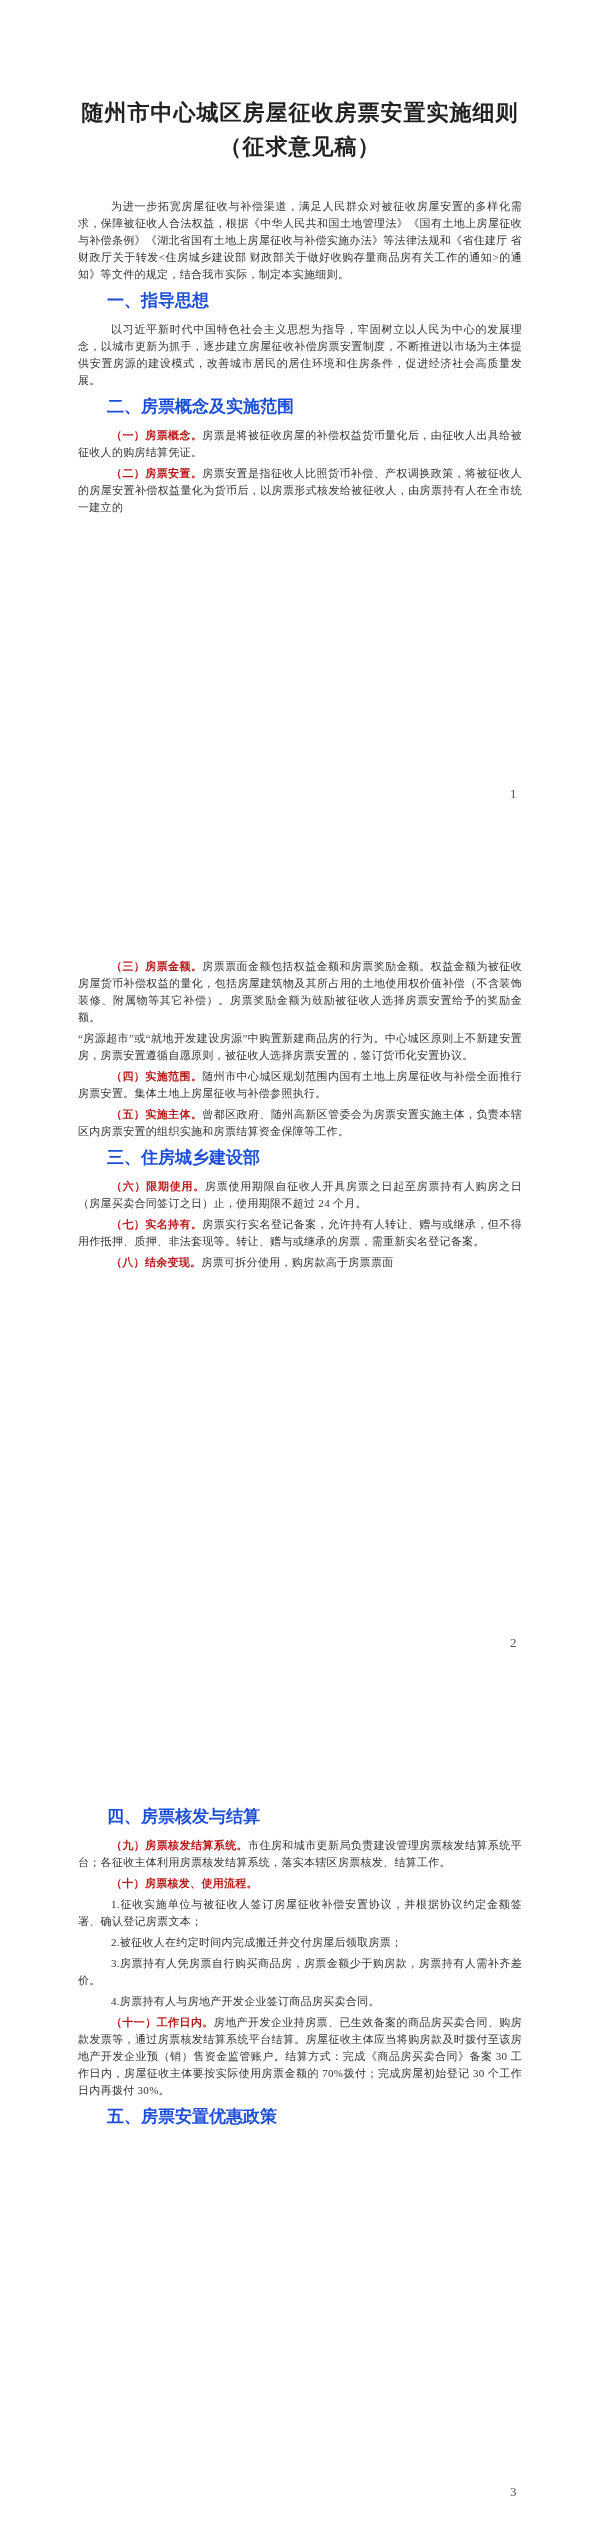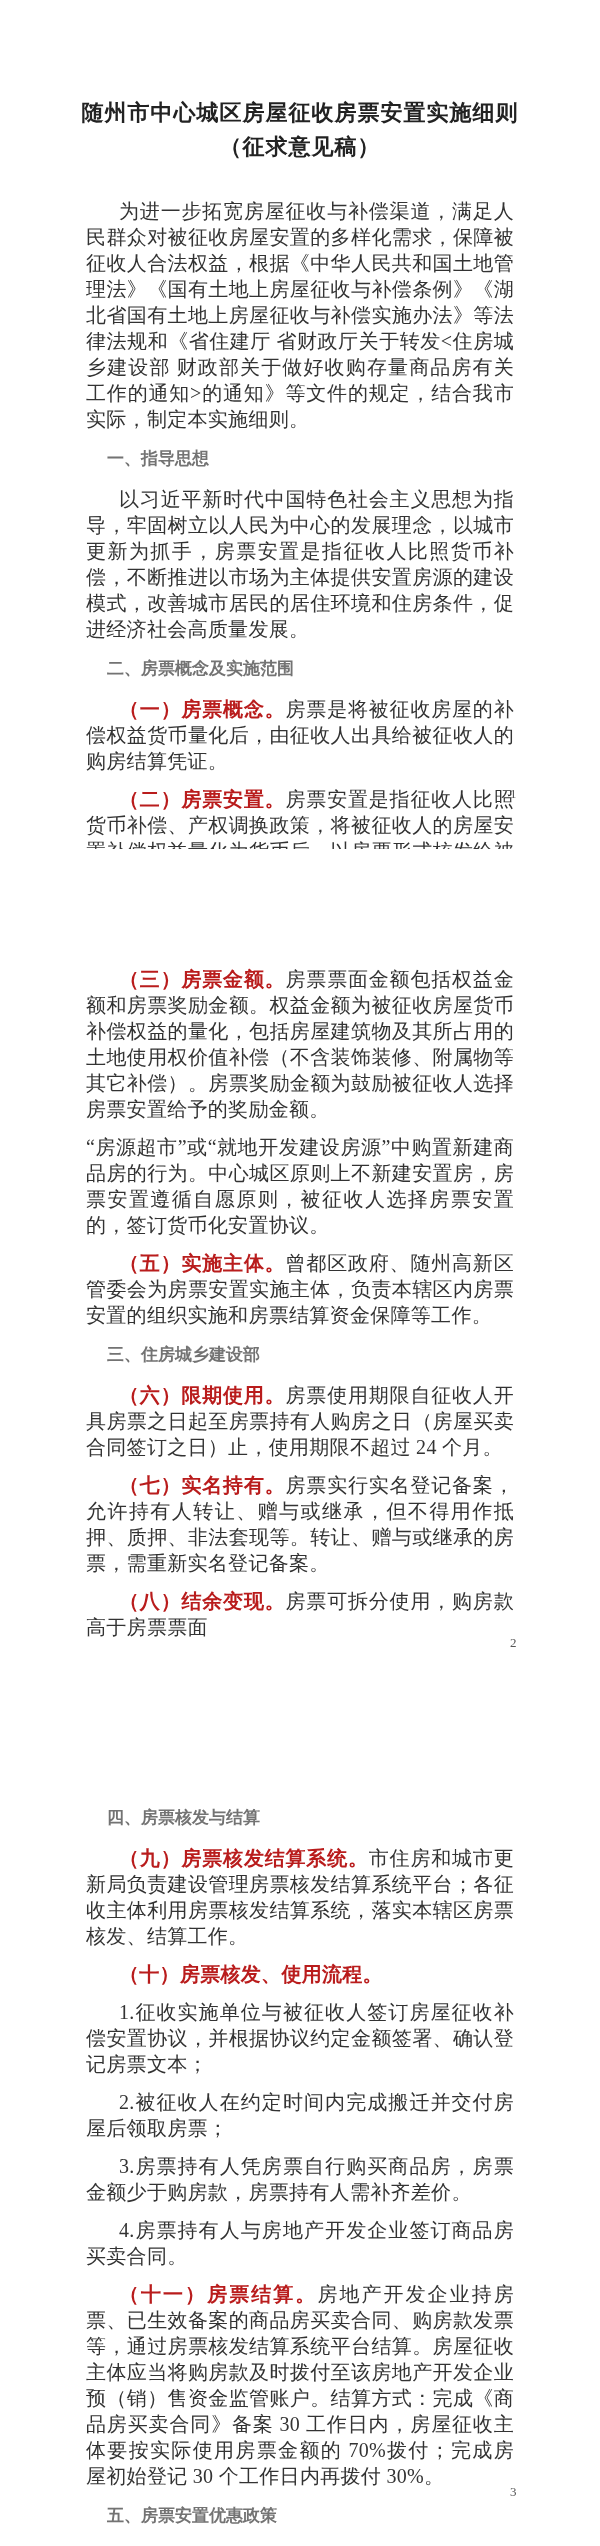--- a/index.html
+++ b/index.html
@@ -32,28 +32,28 @@
     font-weight: bold;
     text-align: center;
     color: #222222;
     letter-spacing: 1px;
     margin: 0 0 34px 0;
   }
   .heading {
     font-size: 17px;
     line-height: 30px;
     font-weight: bold;
-    font-family: Liberation Sans, sans-serif;
-    color: #737373;
+    font-family: Liberation Mono, monospace;
+    color: #1d4ed8;
     text-indent: 33px;
   }
   p.para {
-    margin: 12px;
-    font-size: 20px;
-    line-height: 26px;
+    margin: 4px;
+    font-size: 11px;
+    line-height: 17px;
     text-align: justify;
     letter-spacing: 0.3px;
     word-break: break-all;
   }
   p.para.indent { text-indent: 33px; }
   .lead {
     font-weight: bold;
     font-family: "Liberation Sans", "DejaVu Sans", sans-serif;
     color: #b91c1c;
   }
@@ -71,41 +71,42 @@
 <body>
 
 <div class="doc" id="doc">
     <div class="page page-1">
       <div class="doc-title">
         <div class="doc-title-line">随州市中心城区房屋征收房票安置实施细则</div>
         <div class="doc-title-line">（征求意见稿）</div>
       </div>
       <p class="para indent">为进一步拓宽房屋征收与补偿渠道，满足人民群众对被征收房屋安置的多样化需求，保障被征收人合法权益，根据《中华人民共和国土地管理法》《国有土地上房屋征收与补偿条例》《湖北省国有土地上房屋征收与补偿实施办法》等法律法规和《省住建厅 省财政厅关于转发&lt;住房城乡建设部 财政部关于做好收购存量商品房有关工作的通知&gt;的通知》等文件的规定，结合我市实际，制定本实施细则。</p>
       <div class="heading">一、指导思想</div>
-      <p class="para indent">以习近平新时代中国特色社会主义思想为指导，牢固树立以人民为中心的发展理念，以城市更新为抓手，房票安置是指征收人比照货币补偿，不断推进以市场为主体提供安置房源的建设模式，改善城市居民的居住环境和住房条件，促进经济社会高质量发展。</p>
+      <p class="para indent">以习近平新时代中国特色社会主义思想为指导，牢固树立以人民为中心的发展理念，以城市更新为抓手，逐步建立房屋征收补偿房票安置制度，不断推进以市场为主体提供安置房源的建设模式，改善城市居民的居住环境和住房条件，促进经济社会高质量发展。</p>
       <div class="heading">二、房票概念及实施范围</div>
       <p class="para indent"><span class="lead">（一）房票概念。</span>房票是将被征收房屋的补偿权益货币量化后，由征收人出具给被征收人的购房结算凭证。</p>
       <p class="para indent"><span class="lead">（二）房票安置。</span>房票安置是指征收人比照货币补偿、产权调换政策，将被征收人的房屋安置补偿权益量化为货币后，以房票形式核发给被征收人，由房票持有人在全市统一建立的</p>
       <span class="pagenum">1</span>
     </div>
     <div class="page page-2">
       <p class="para indent"><span class="lead">（三）房票金额。</span>房票票面金额包括权益金额和房票奖励金额。权益金额为被征收房屋货币补偿权益的量化，包括房屋建筑物及其所占用的土地使用权价值补偿（不含装饰装修、附属物等其它补偿）。房票奖励金额为鼓励被征收人选择房票安置给予的奖励金额。</p>
       <p class="para">“房源超市”或“就地开发建设房源”中购置新建商品房的行为。中心城区原则上不新建安置房，房票安置遵循自愿原则，被征收人选择房票安置的，签订货币化安置协议。</p>
+      <p class="para indent"><span class="lead">（四）实施范围。</span>随州市中心城区规划范围内国有土地上房屋征收与补偿全面推行房票安置。集体土地上房屋征收与补偿参照执行。</p>
       <p class="para indent"><span class="lead">（五）实施主体。</span>曾都区政府、随州高新区管委会为房票安置实施主体，负责本辖区内房票安置的组织实施和房票结算资金保障等工作。</p>
       <div class="heading">三、住房城乡建设部</div>
       <p class="para indent"><span class="lead">（六）限期使用。</span>房票使用期限自征收人开具房票之日起至房票持有人购房之日（房屋买卖合同签订之日）止，使用期限不超过 24 个月。</p>
       <p class="para indent"><span class="lead">（七）实名持有。</span>房票实行实名登记备案，允许持有人转让、赠与或继承，但不得用作抵押、质押、非法套现等。转让、赠与或继承的房票，需重新实名登记备案。</p>
       <p class="para indent"><span class="lead">（八）结余变现。</span>房票可拆分使用，购房款高于房票票面</p>
       <span class="pagenum">2</span>
     </div>
     <div class="page page-3">
       <div class="heading">四、房票核发与结算</div>
       <p class="para indent"><span class="lead">（九）房票核发结算系统。</span>市住房和城市更新局负责建设管理房票核发结算系统平台；各征收主体利用房票核发结算系统，落实本辖区房票核发、结算工作。</p>
       <p class="para indent"><span class="lead">（十）房票核发、使用流程。</span></p>
       <p class="para indent">1.征收实施单位与被征收人签订房屋征收补偿安置协议，并根据协议约定金额签署、确认登记房票文本；</p>
       <p class="para indent">2.被征收人在约定时间内完成搬迁并交付房屋后领取房票；</p>
       <p class="para indent">3.房票持有人凭房票自行购买商品房，房票金额少于购房款，房票持有人需补齐差价。</p>
       <p class="para indent">4.房票持有人与房地产开发企业签订商品房买卖合同。</p>
-      <p class="para indent"><span class="lead">（十一）房票结算。</span>房地产开发企业持房票、已生效备案的商品房买卖合同、购房款发票等，通过房票核发结算系统平台结算。房屋征收主体应当将购房款及时拨付至该房地产开发企业预（销）售资金监管账户。结算方式：完成《商品房买卖合同》备案 30 工作日内，房屋征收主体要按实际使用房票金额的 70%拨付；完成房屋初始登记 30 个工作日内再拨付 30%。</p>
+      <p class="para indent"><span class="lead">（十一）工作日内。</span>房地产开发企业持房票、已生效备案的商品房买卖合同、购房款发票等，通过房票核发结算系统平台结算。房屋征收主体应当将购房款及时拨付至该房地产开发企业预（销）售资金监管账户。结算方式：完成《商品房买卖合同》备案 30 工作日内，房屋征收主体要按实际使用房票金额的 70%拨付；完成房屋初始登记 30 个工作日内再拨付 30%。</p>
       <div class="heading">五、房票安置优惠政策</div>
       <span class="pagenum">3</span>
     </div>
   </div>
 
 </body></html>

